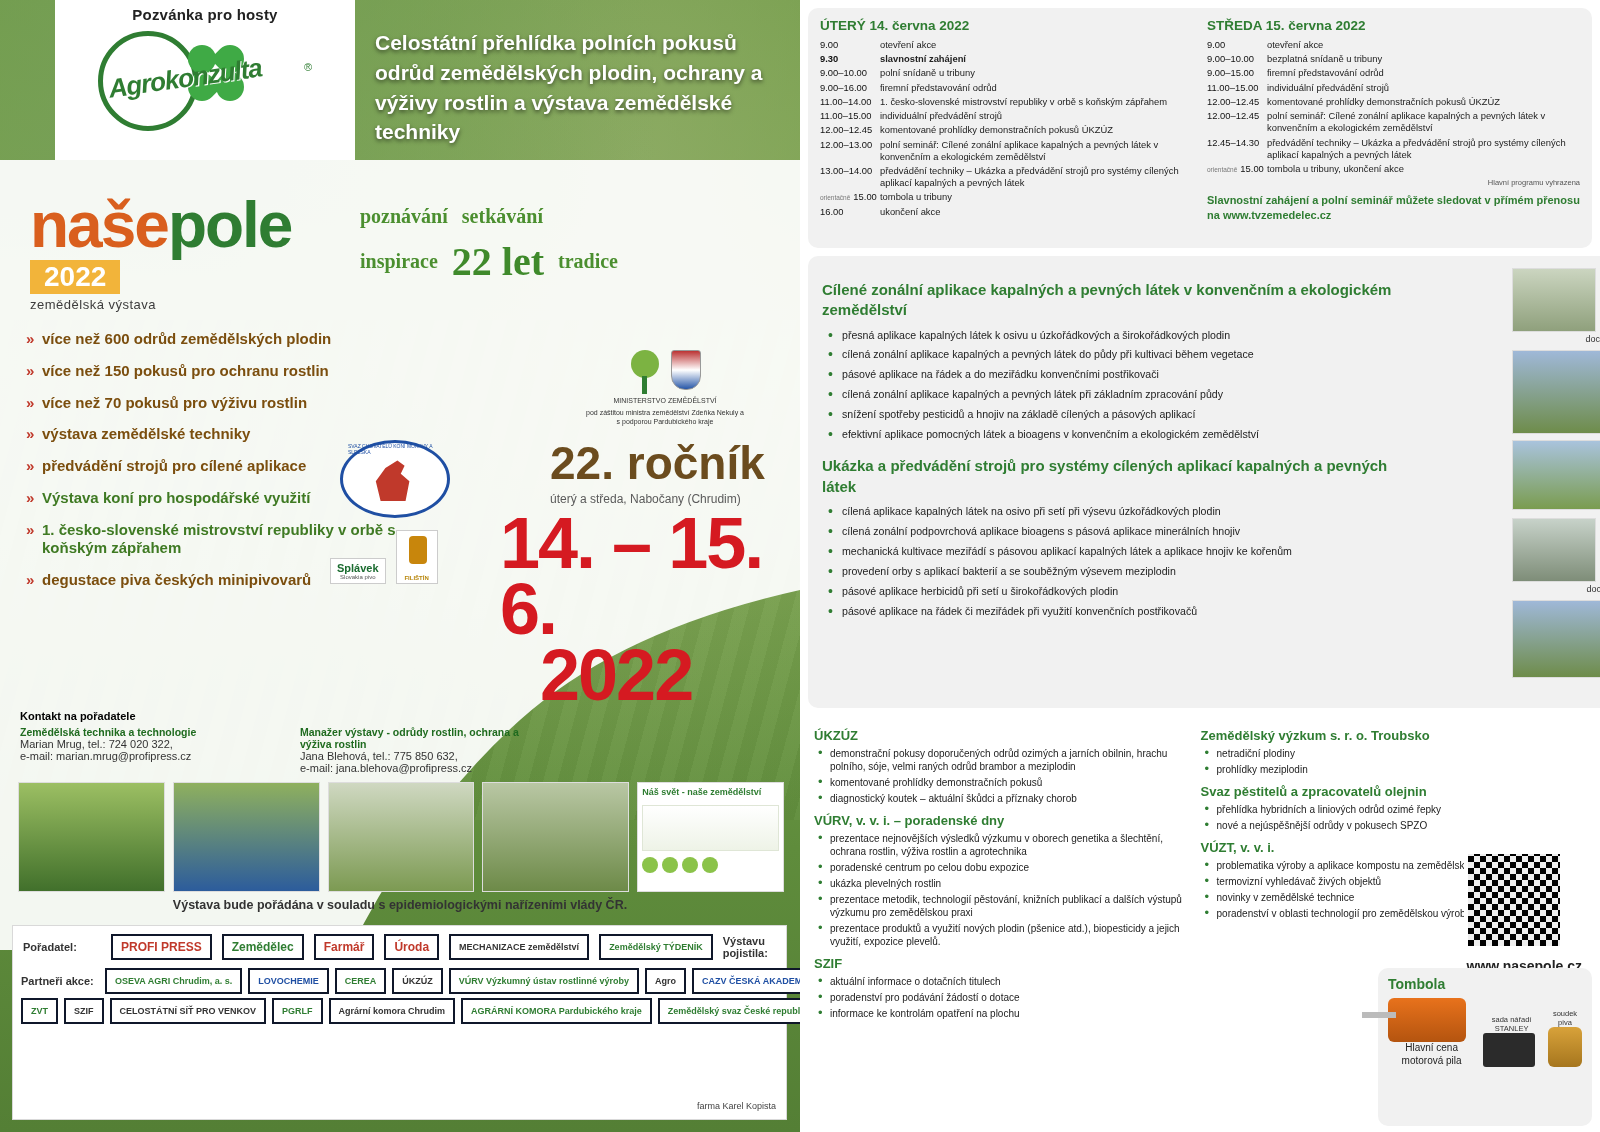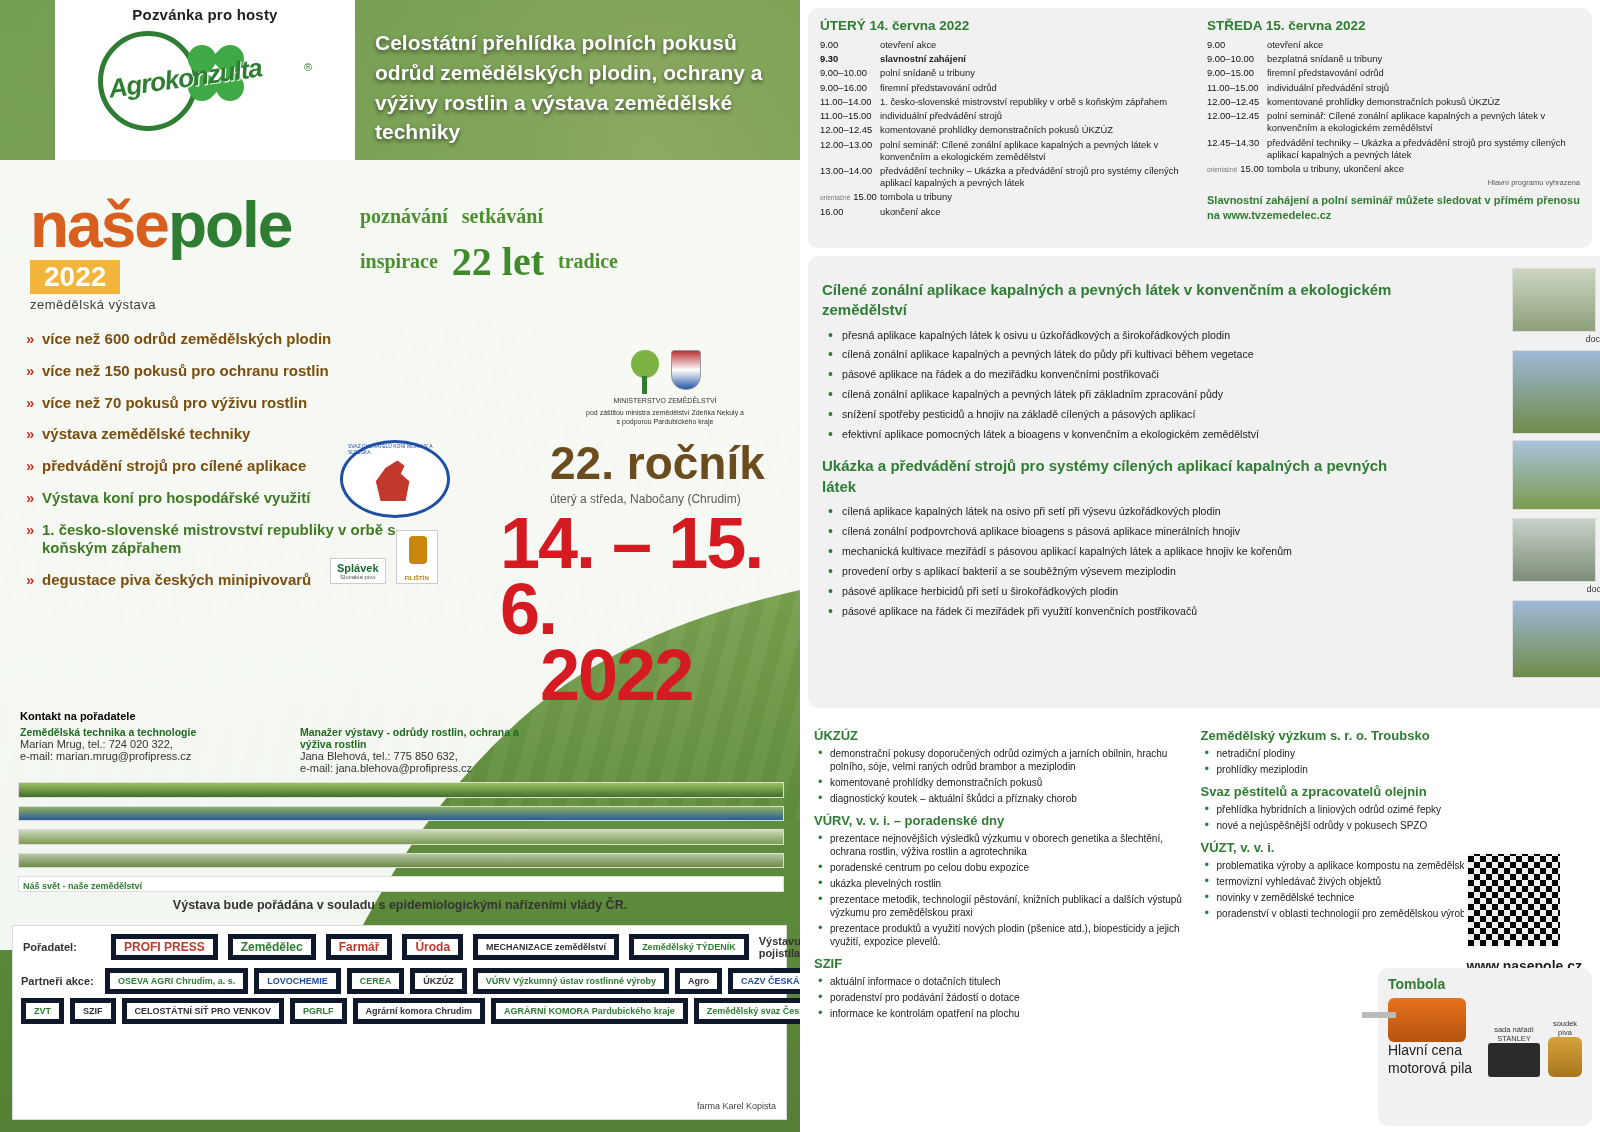--- a/index.html
+++ b/index.html
@@ -147,21 +147,21 @@
   .contacts{
     position:absolute; left:20px; top:710px; width:540px; z-index:6; font-size:11px; color:#333;
   }
   .contacts .cap{ color:#000; font-weight:bold; margin-bottom:4px;}
   .contacts .cols{ display:flex; gap:30px; }
   .contacts .col{ width:250px; }
   .contacts .role{ color:#1f6b1f; font-weight:bold; font-size:10.5px;}
 
   .photostrip{
     position:absolute; left:18px; top:782px; width:766px; height:110px; z-index:6;
-    display:flex; gap:8px;flex-direction:column;
+    display:flex; gap:8px;
   }
   .photostrip .ph{ flex:1; border:1px solid #ddd; background:#8aa95c; position:relative; overflow:hidden;}
   .ph.p1{ background:linear-gradient(180deg,#9cbf63,#41702b);}
   .ph.p2{ background:linear-gradient(180deg,#8fb05e,#2c5c9c);}
   .ph.p3{ background:linear-gradient(180deg,#cfd8c1,#7c9a52);}
   .ph.p4{ background:linear-gradient(180deg,#b9c7a4,#6d8a48);}
   .ph.p5{ background:#fff; }
   .ph.p5 .title{ font-size:9px; color:#2f7d32; font-weight:bold; padding:4px;}
   .ph.p5 .chart{ height:46px; margin:4px; background:
      linear-gradient(180deg,#fff,#eef3e7); border:1px solid #dfe6d6;}
@@ -173,21 +173,21 @@
     font-size:12.5px; font-weight:bold; color:#333;
   }
 
   .partners{
     position:absolute; left:12px; top:925px; width:775px; height:195px; z-index:6;
     background:#fff; border:1px solid #d9d9d9;
   }
   .partners .rowhdr{ display:flex; align-items:center; gap:10px; padding:8px 10px 2px 10px;}
   .partners .lbl{ font-size:11px; font-weight:bold; color:#333; min-width:78px;}
   .plogo{
-    height:26px; background:#fff; border:5px solid #0f172a; display:flex;align-items:center;justify-content:center;
+    height:26px; background:#fff; border:2px solid #0f172a; display:flex;align-items:center;justify-content:center;
     font-size:12px; font-weight:bold; color:#333; padding:0 8px; white-space:nowrap;
   }
   .plogo.red{ color:#c0392b;} .plogo.green{ color:#2f7d32;} .plogo.blue{ color:#1f4fa3;}
   .partners .line{ display:flex; gap:6px; align-items:center; flex-wrap:nowrap; padding:2px 8px;}
   .partners .line2{ padding-top:6px; }
   .partners .small{ font-size:9px; }
   .partners .insurer{ margin-left:auto; display:flex; align-items:center; gap:8px;}
   .partners .firma{ position:absolute; right:10px; bottom:8px; font-size:9px; color:#444; text-align:center;}
 
   
@@ -253,21 +253,21 @@
     position:absolute; left:578px; top:968px; width:214px; height:158px;
     background:#f1f1f1; border-radius:10px; padding:8px 10px; z-index:9;
   }
   .tombola h4{ font-size:14px; color:#2f7d32; font-weight:bold; }
   .tombola .items{ display:flex; gap:8px; margin-top:6px; align-items:flex-end;}
   .tombola .it{ text-align:center; font-size:7.5px; color:#333; }
   .saw{ width:78px;height:44px;background:linear-gradient(180deg,#e8721c,#b4540f);border-radius:6px; position:relative;}
   .saw:after{content:"";position:absolute;left:-26px;top:14px;width:34px;height:6px;background:#bbb;}
   .kit{ width:52px;height:34px;background:#2b2b2b;border-radius:3px;}
   .keg{ width:34px;height:40px;background:linear-gradient(180deg,#d8a23a,#a6761e);border-radius:6px;}
-  .tombola .main{ font-size:14px; color:#222; text-align:left; line-height:1.25;}
+  .tombola .main{ font-size:10px; color:#222; text-align:center; line-height:1.25;}
 </style>
 </head>
 <body>
 
 <div class="page">
 
   <div class="left">
     <div class="aerial"></div>
 
     <svg class="white-swoosh" viewBox="0 0 800 790" preserveAspectRatio="none">

